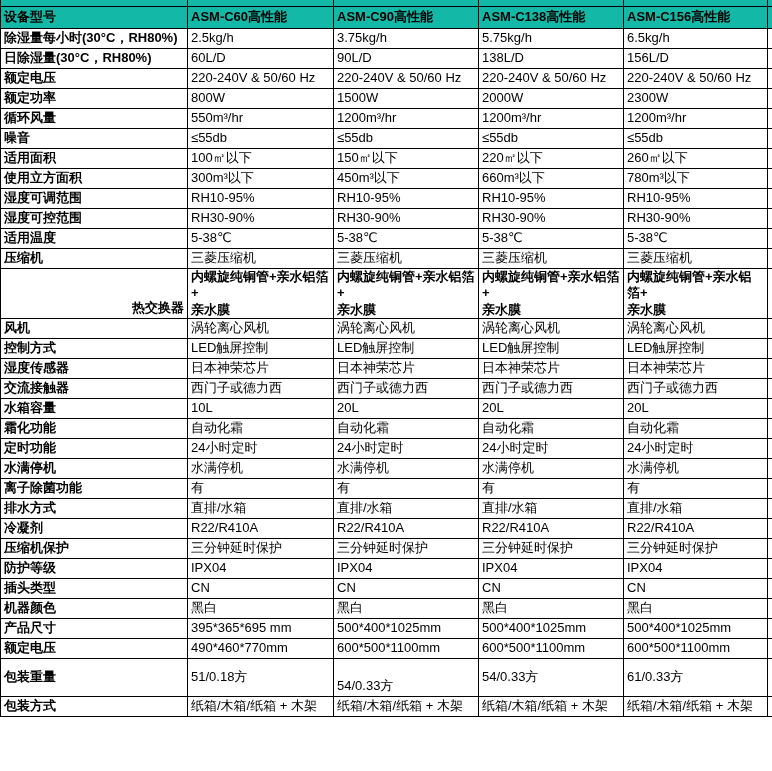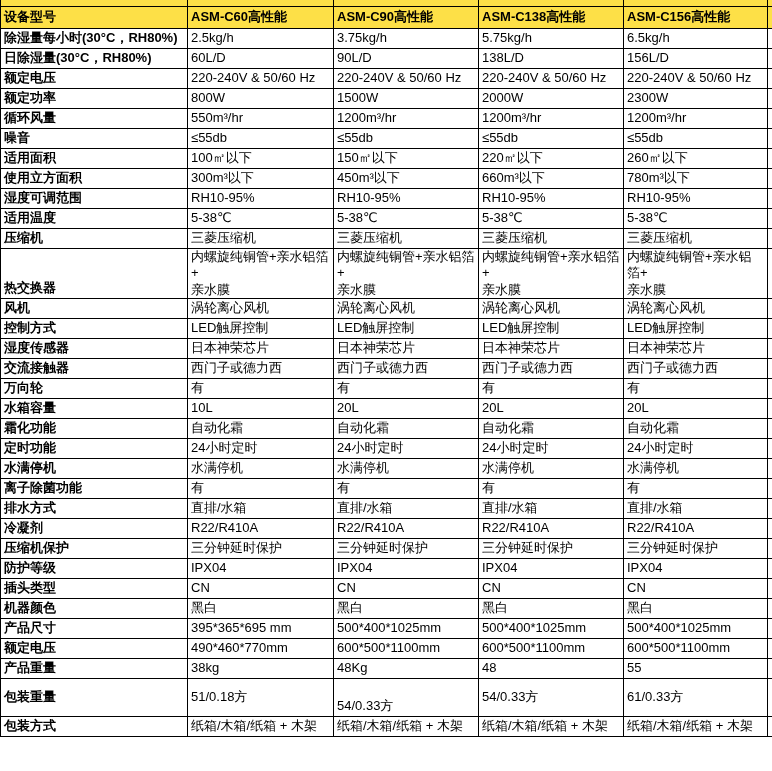--- a/index.html
+++ b/index.html
@@ -36,29 +36,29 @@
   tr.r-top td {
     height: 6px;
     padding: 0;
     border-top: none;
   }
   tr.r-head td {
     height: 21px;
     font-weight: bold;
   }
   tr.r-norm td { height: 19px; }
-  tr.r-tall td { height: 41px; }
+  tr.r-tall td { height: 41px; font-weight: bold; }
   tr.r-mid  td { height: 35px; }
   td.lbl {
     font-weight: bold;
     white-space: nowrap;
   }
-  td.hdr-bg { background: #fde047; }
+  td.hdr-bg { background: #14b8a6; }
   td.v-bottom { vertical-align: bottom; padding-bottom: 2px; }
-  td.lbl-bottom { vertical-align: bottom; padding-bottom: 2px; }
+  td.lbl-bottom { vertical-align: bottom; padding-bottom: 2px; text-align: right; }
   td.edge { padding: 0; }
 </style>
 </head>
 <body>
 
 <table class="spec">
   <colgroup>
     <col class="c0">
       <col class="c1">
       <col class="c2">
@@ -149,20 +149,28 @@
       </tr>
       <tr class="r-norm">
         <td class="lbl">湿度可调范围</td>
         <td>RH10-95%</td>
         <td>RH10-95%</td>
         <td>RH10-95%</td>
         <td>RH10-95%</td>
         <td class="edge"></td>
       </tr>
       <tr class="r-norm">
+        <td class="lbl">湿度可控范围</td>
+        <td>RH30-90%</td>
+        <td>RH30-90%</td>
+        <td>RH30-90%</td>
+        <td>RH30-90%</td>
+        <td class="edge"></td>
+      </tr>
+      <tr class="r-norm">
         <td class="lbl">适用温度</td>
         <td>5-38℃</td>
         <td>5-38℃</td>
         <td>5-38℃</td>
         <td>5-38℃</td>
         <td class="edge"></td>
       </tr>
       <tr class="r-norm">
         <td class="lbl">压缩机</td>
         <td>三菱压缩机</td>
@@ -209,28 +217,20 @@
       </tr>
       <tr class="r-norm">
         <td class="lbl">交流接触器</td>
         <td>西门子或德力西</td>
         <td>西门子或德力西</td>
         <td>西门子或德力西</td>
         <td>西门子或德力西</td>
         <td class="edge"></td>
       </tr>
       <tr class="r-norm">
-        <td class="lbl">万向轮</td>
-        <td>有</td>
-        <td>有</td>
-        <td>有</td>
-        <td>有</td>
-        <td class="edge"></td>
-      </tr>
-      <tr class="r-norm">
         <td class="lbl">水箱容量</td>
         <td>10L</td>
         <td>20L</td>
         <td>20L</td>
         <td>20L</td>
         <td class="edge"></td>
       </tr>
       <tr class="r-norm">
         <td class="lbl">霜化功能</td>
         <td>自动化霜</td>
@@ -318,28 +318,20 @@
         <td>500*400*1025mm</td>
         <td>500*400*1025mm</td>
         <td class="edge"></td>
       </tr>
       <tr class="r-norm">
         <td class="lbl">额定电压</td>
         <td>490*460*770mm</td>
         <td>600*500*1100mm</td>
         <td>600*500*1100mm</td>
         <td>600*500*1100mm</td>
-        <td class="edge"></td>
-      </tr>
-      <tr class="r-norm">
-        <td class="lbl">产品重量</td>
-        <td>38kg</td>
-        <td>48Kg</td>
-        <td>48</td>
-        <td>55</td>
         <td class="edge"></td>
       </tr>
       <tr class="r-mid">
         <td class="lbl">包装重量</td>
         <td>51/0.18方</td>
         <td class="v-bottom">54/0.33方</td>
         <td>54/0.33方</td>
         <td>61/0.33方</td>
         <td class="edge"></td>
       </tr>

